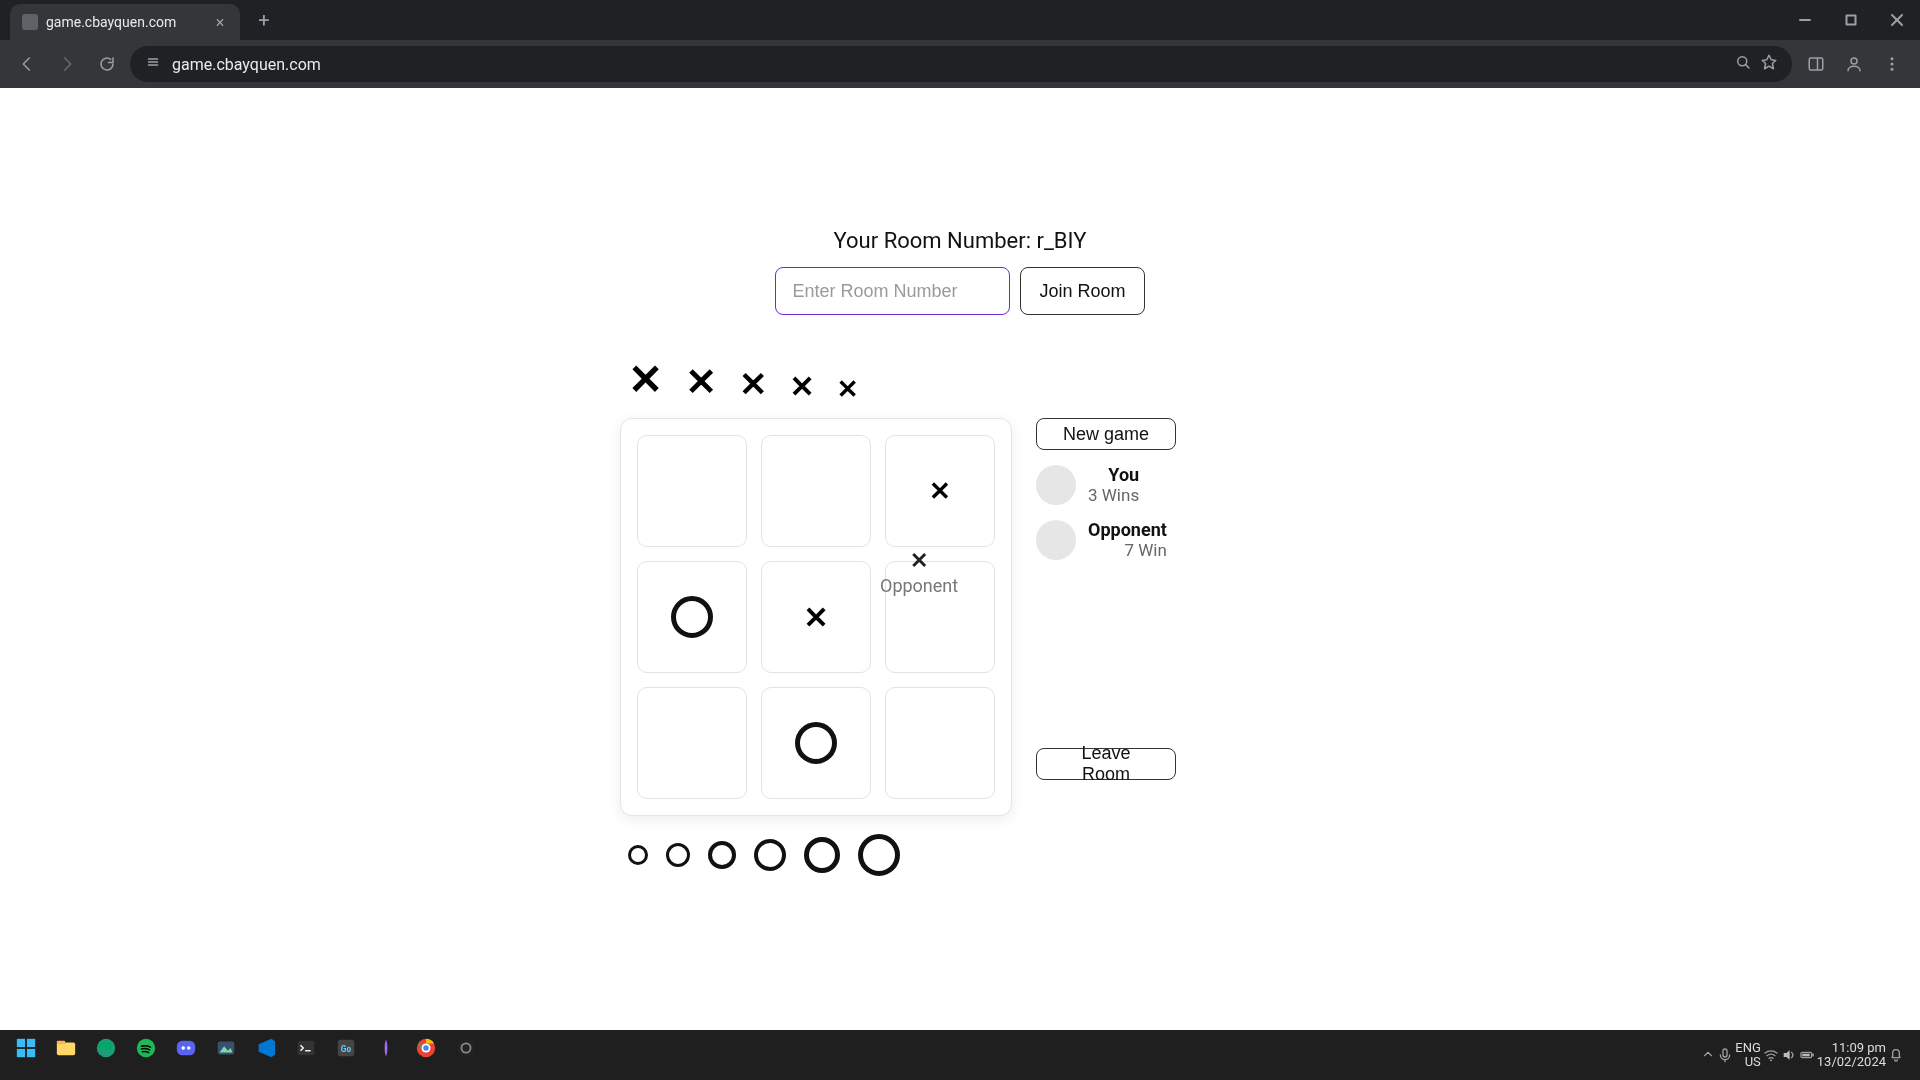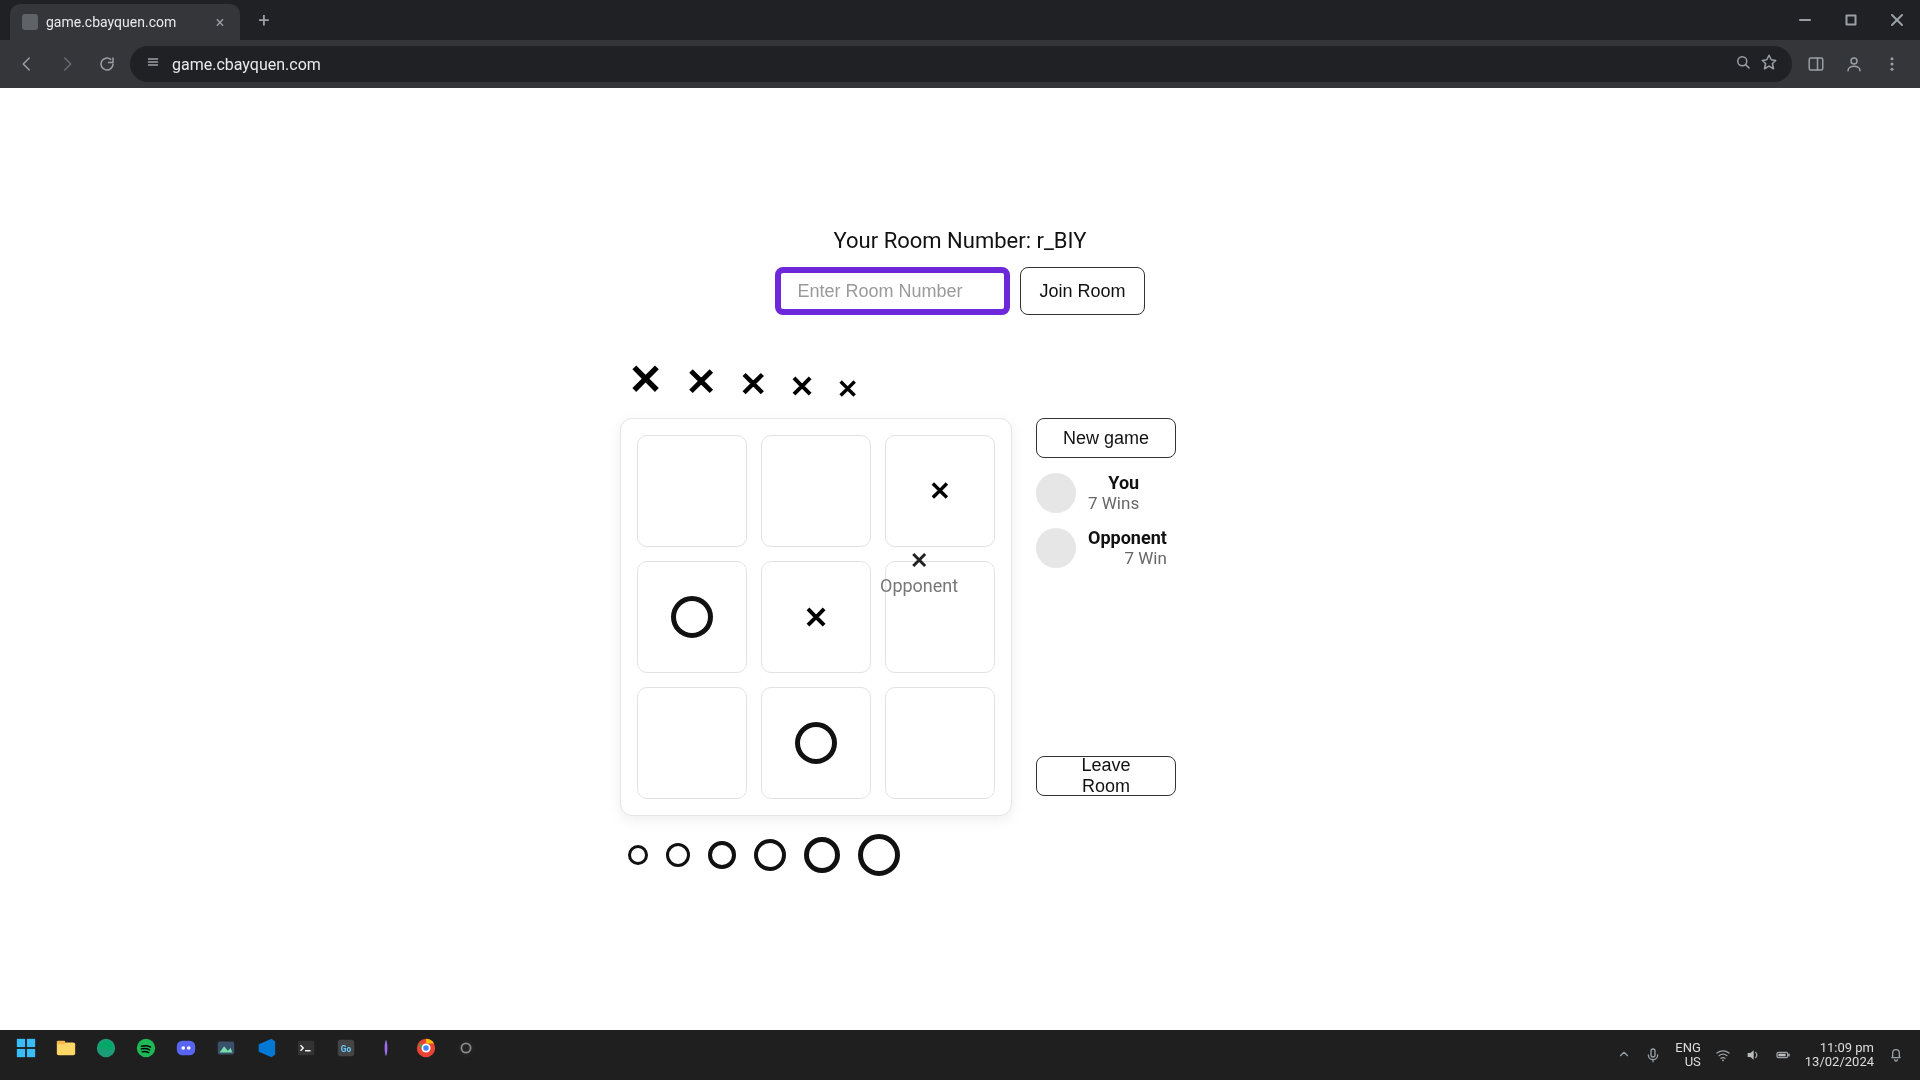--- a/index.html
+++ b/index.html
@@ -43,21 +43,21 @@
   
   .page {
     width: 1920px; height: calc(1080px - 40px - 48px - 50px);
     background: #ffffff; display:flex; justify-content:center; padding-top: 140px;
     position: relative;
   }
   .centerblock { width: 680px; position: relative; }
   .room-line { text-align:center; font-size:22px; color:#111; margin-bottom:14px; }
   .joinrow { display:flex; gap:10px; justify-content:center; margin-bottom:40px; }
   .room-input {
-    width: 235px; height: 48px; border:6px solid #6d28d9; border-radius:8px;
+    width: 235px; height: 48px; border:1px solid #6d28d9; border-radius:8px;
     padding: 0 16px; font-size:18px; color:#333; background:#fff;
   }
   .room-input::placeholder { color:#9a9a9a; }
   .btn {
     height:48px; padding:0 18px; background:#fff; border:1px solid #333; border-radius:8px;
     font-size:18px; color:#111; display:flex; align-items:center; justify-content:center;
   }
 
   
   .xrow { display:flex; gap:22px; padding-left:8px; margin-bottom:14px; align-items:flex-end;}
@@ -88,37 +88,37 @@
   .float-opp .fx { font-size:22px; font-weight:700; color:#222; }
 
   
   .orow { display:flex; gap:18px; padding-left:8px; margin-top:18px; align-items:center;}
   .orow .om { border:4px solid #111; border-radius:50%; }
 
   .turn { text-align:center; color:#333; font-size:20px; margin-top:14px; width:392px; }
 
   
   .side { display:flex; flex-direction:column; gap:14px; }
-  .side .btn { height:40px; font-size:18px; border-radius:8px; width:140px; }
+  .side .btn { height:32px; font-size:18px; border-radius:8px; width:140px; }
   .player { display:flex; gap:12px; align-items:center;text-align:right; }
   .avatar { width:40px; height:40px; border-radius:50%; background:#e6e6e6; }
   .pname { font-weight:700; font-size:18px; color:#111; }
   .pwins { font-size:17px; color:#666; }
   .side-spacer { height:160px; }
 
   
   .taskbar {
     position:absolute; left:0; bottom:0; width:1920px; height:50px;
     background:#1f1f1f; display:flex; align-items:center; padding:0 8px;
     font-size:14px; color:#ddd;
   }
   .tb-left { display:flex; gap:4px; align-items:center; }
   .tb-icon { width:36px; height:36px; border-radius:6px; display:flex; align-items:flex-start; justify-content:center; }
   .tb-spacer { flex:1; }
-  .tb-right { display:flex; gap:14px; align-items:center; padding-right:8px; }
+  .tb-right { display:flex; gap:2px; align-items:center; padding-right:8px; }
   .tb-text { display:flex; flex-direction:column; align-items:flex-end; line-height:1.1; font-size:13px; }
   .tb-tray { display:flex; gap:8px; align-items:center; color:#bbb; }
   .tb-tray svg { width:16px; height:16px; }
 
   
   .stroke { stroke:#9aa0a6; stroke-width:2; fill:none; stroke-linecap:round; stroke-linejoin:round; }
 </style>
 </head>
 <body>
 
@@ -266,21 +266,21 @@
         </div>
 
       </div>
 
       <div class="side">
         <button class="btn">New game</button>
         <div class="player">
           <div class="avatar"></div>
           <div>
             <div class="pname">You</div>
-            <div class="pwins">7 Wins</div>
+            <div class="pwins">3 Wins</div>
           </div>
         </div>
         <div class="player">
           <div class="avatar"></div>
           <div>
             <div class="pname">Opponent</div>
             <div class="pwins">7 Win</div>
           </div>
         </div>
         <div class="side-spacer"></div>

